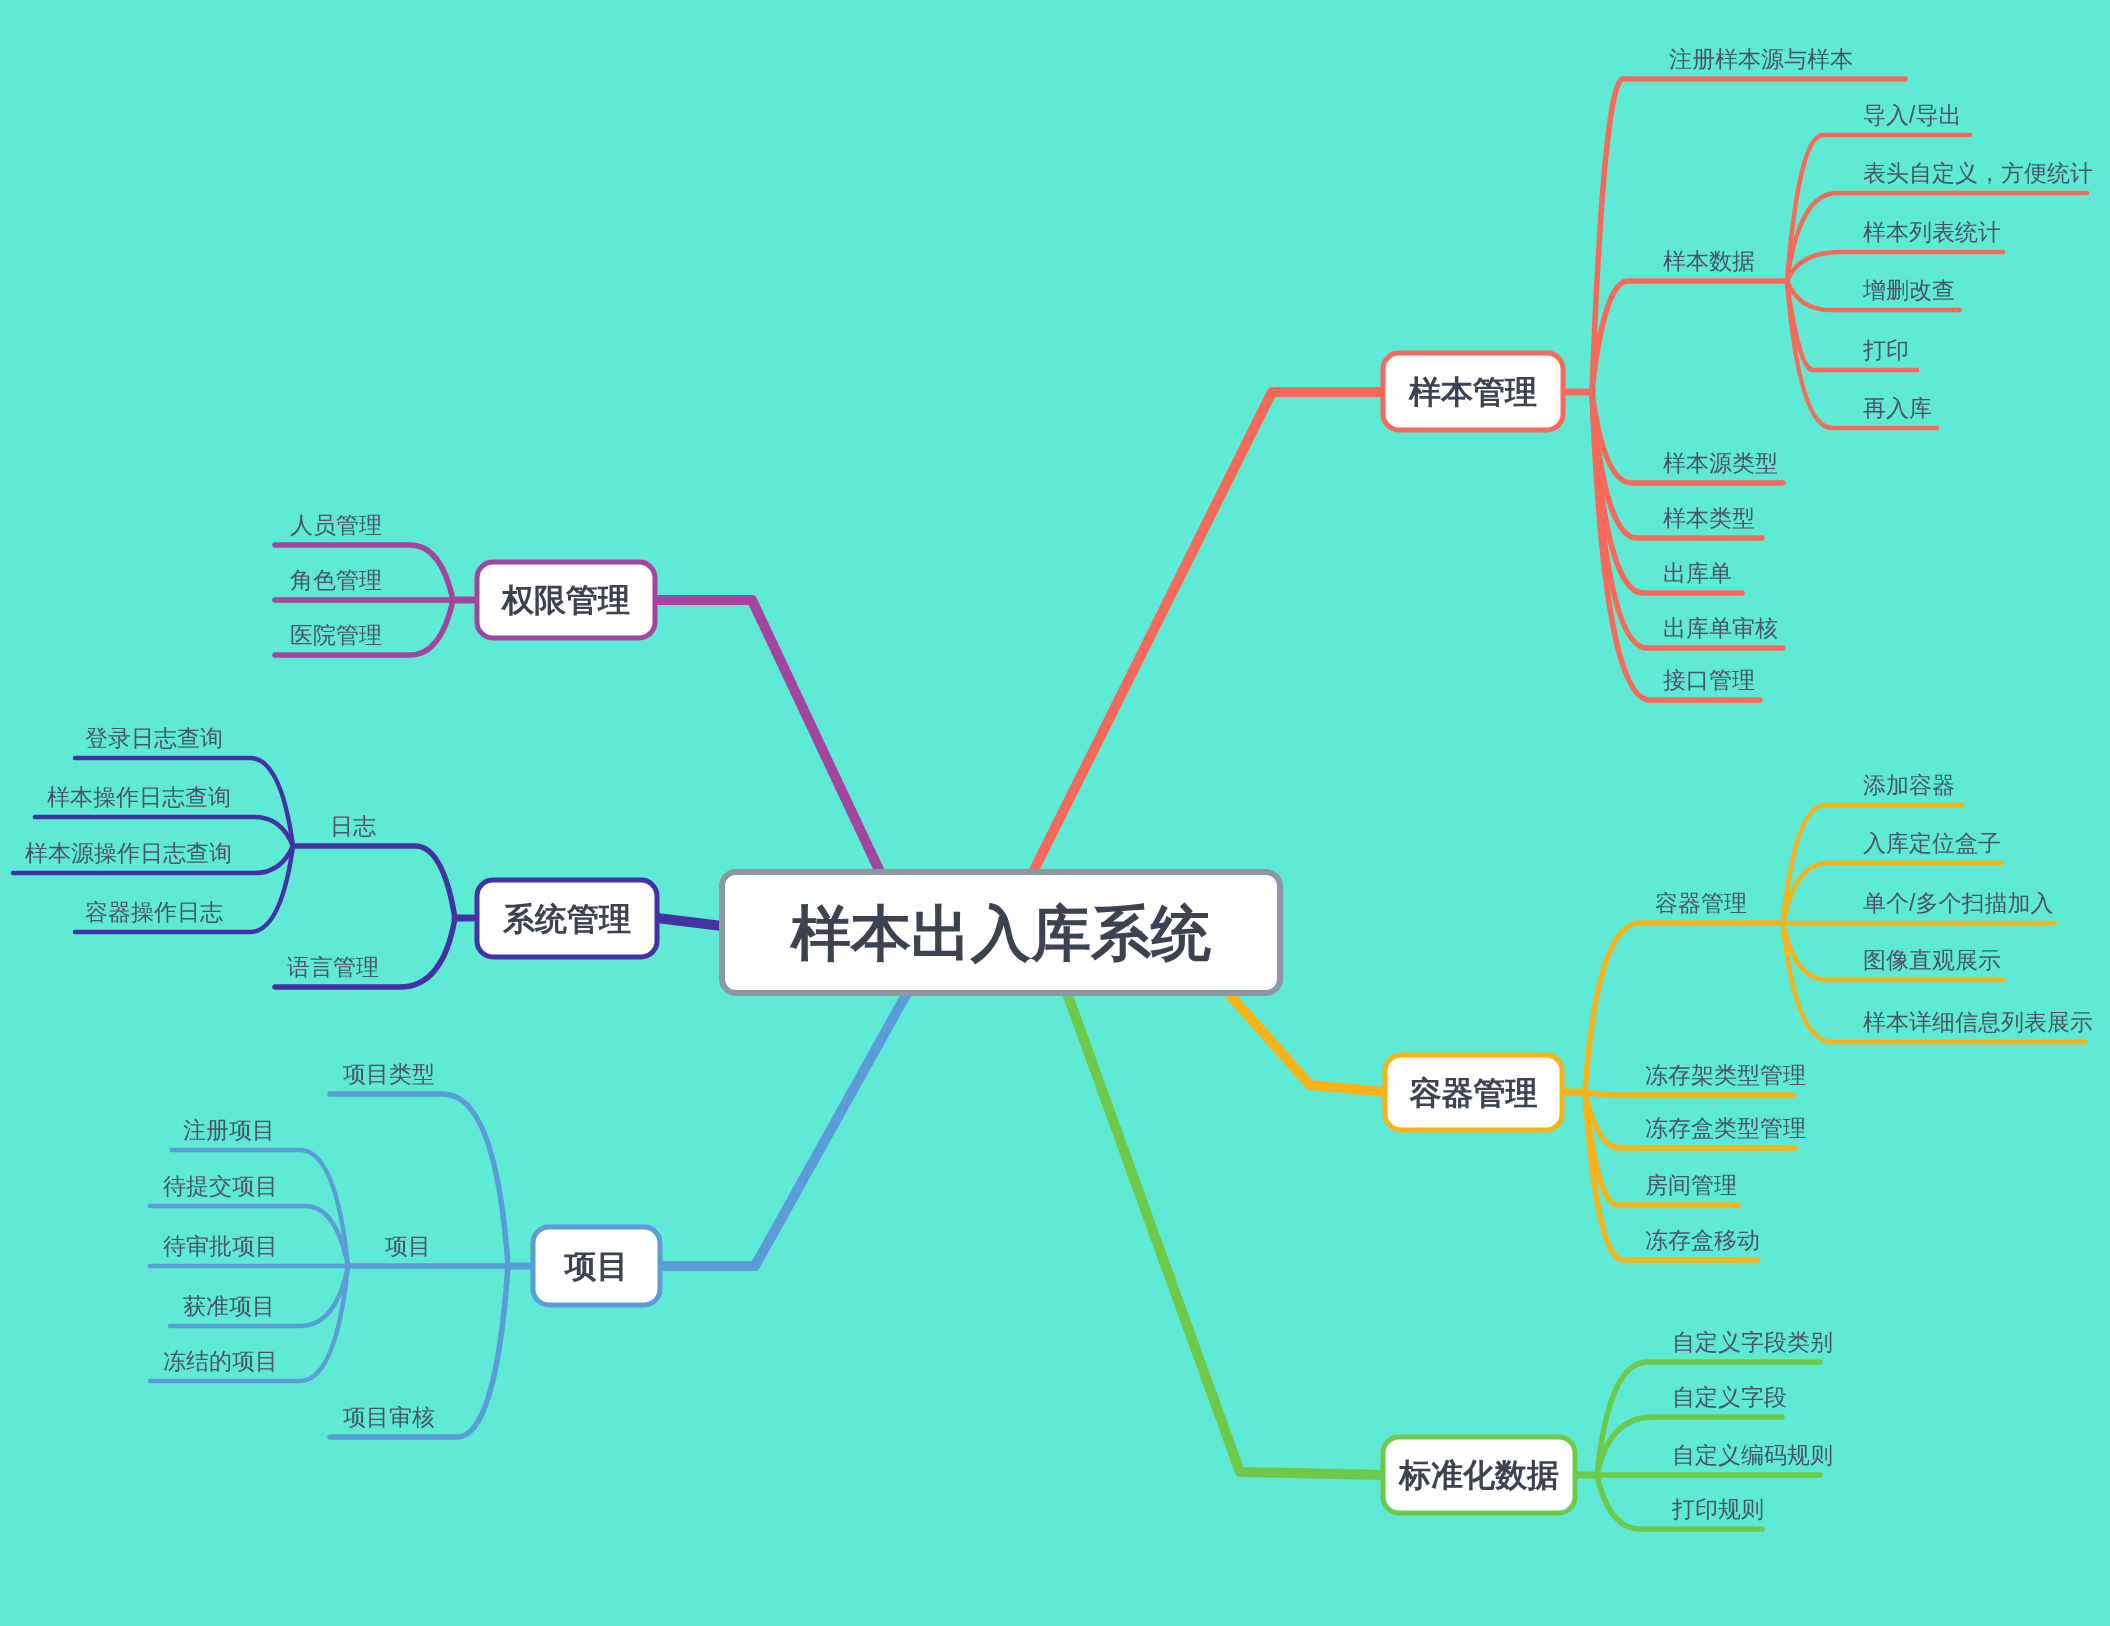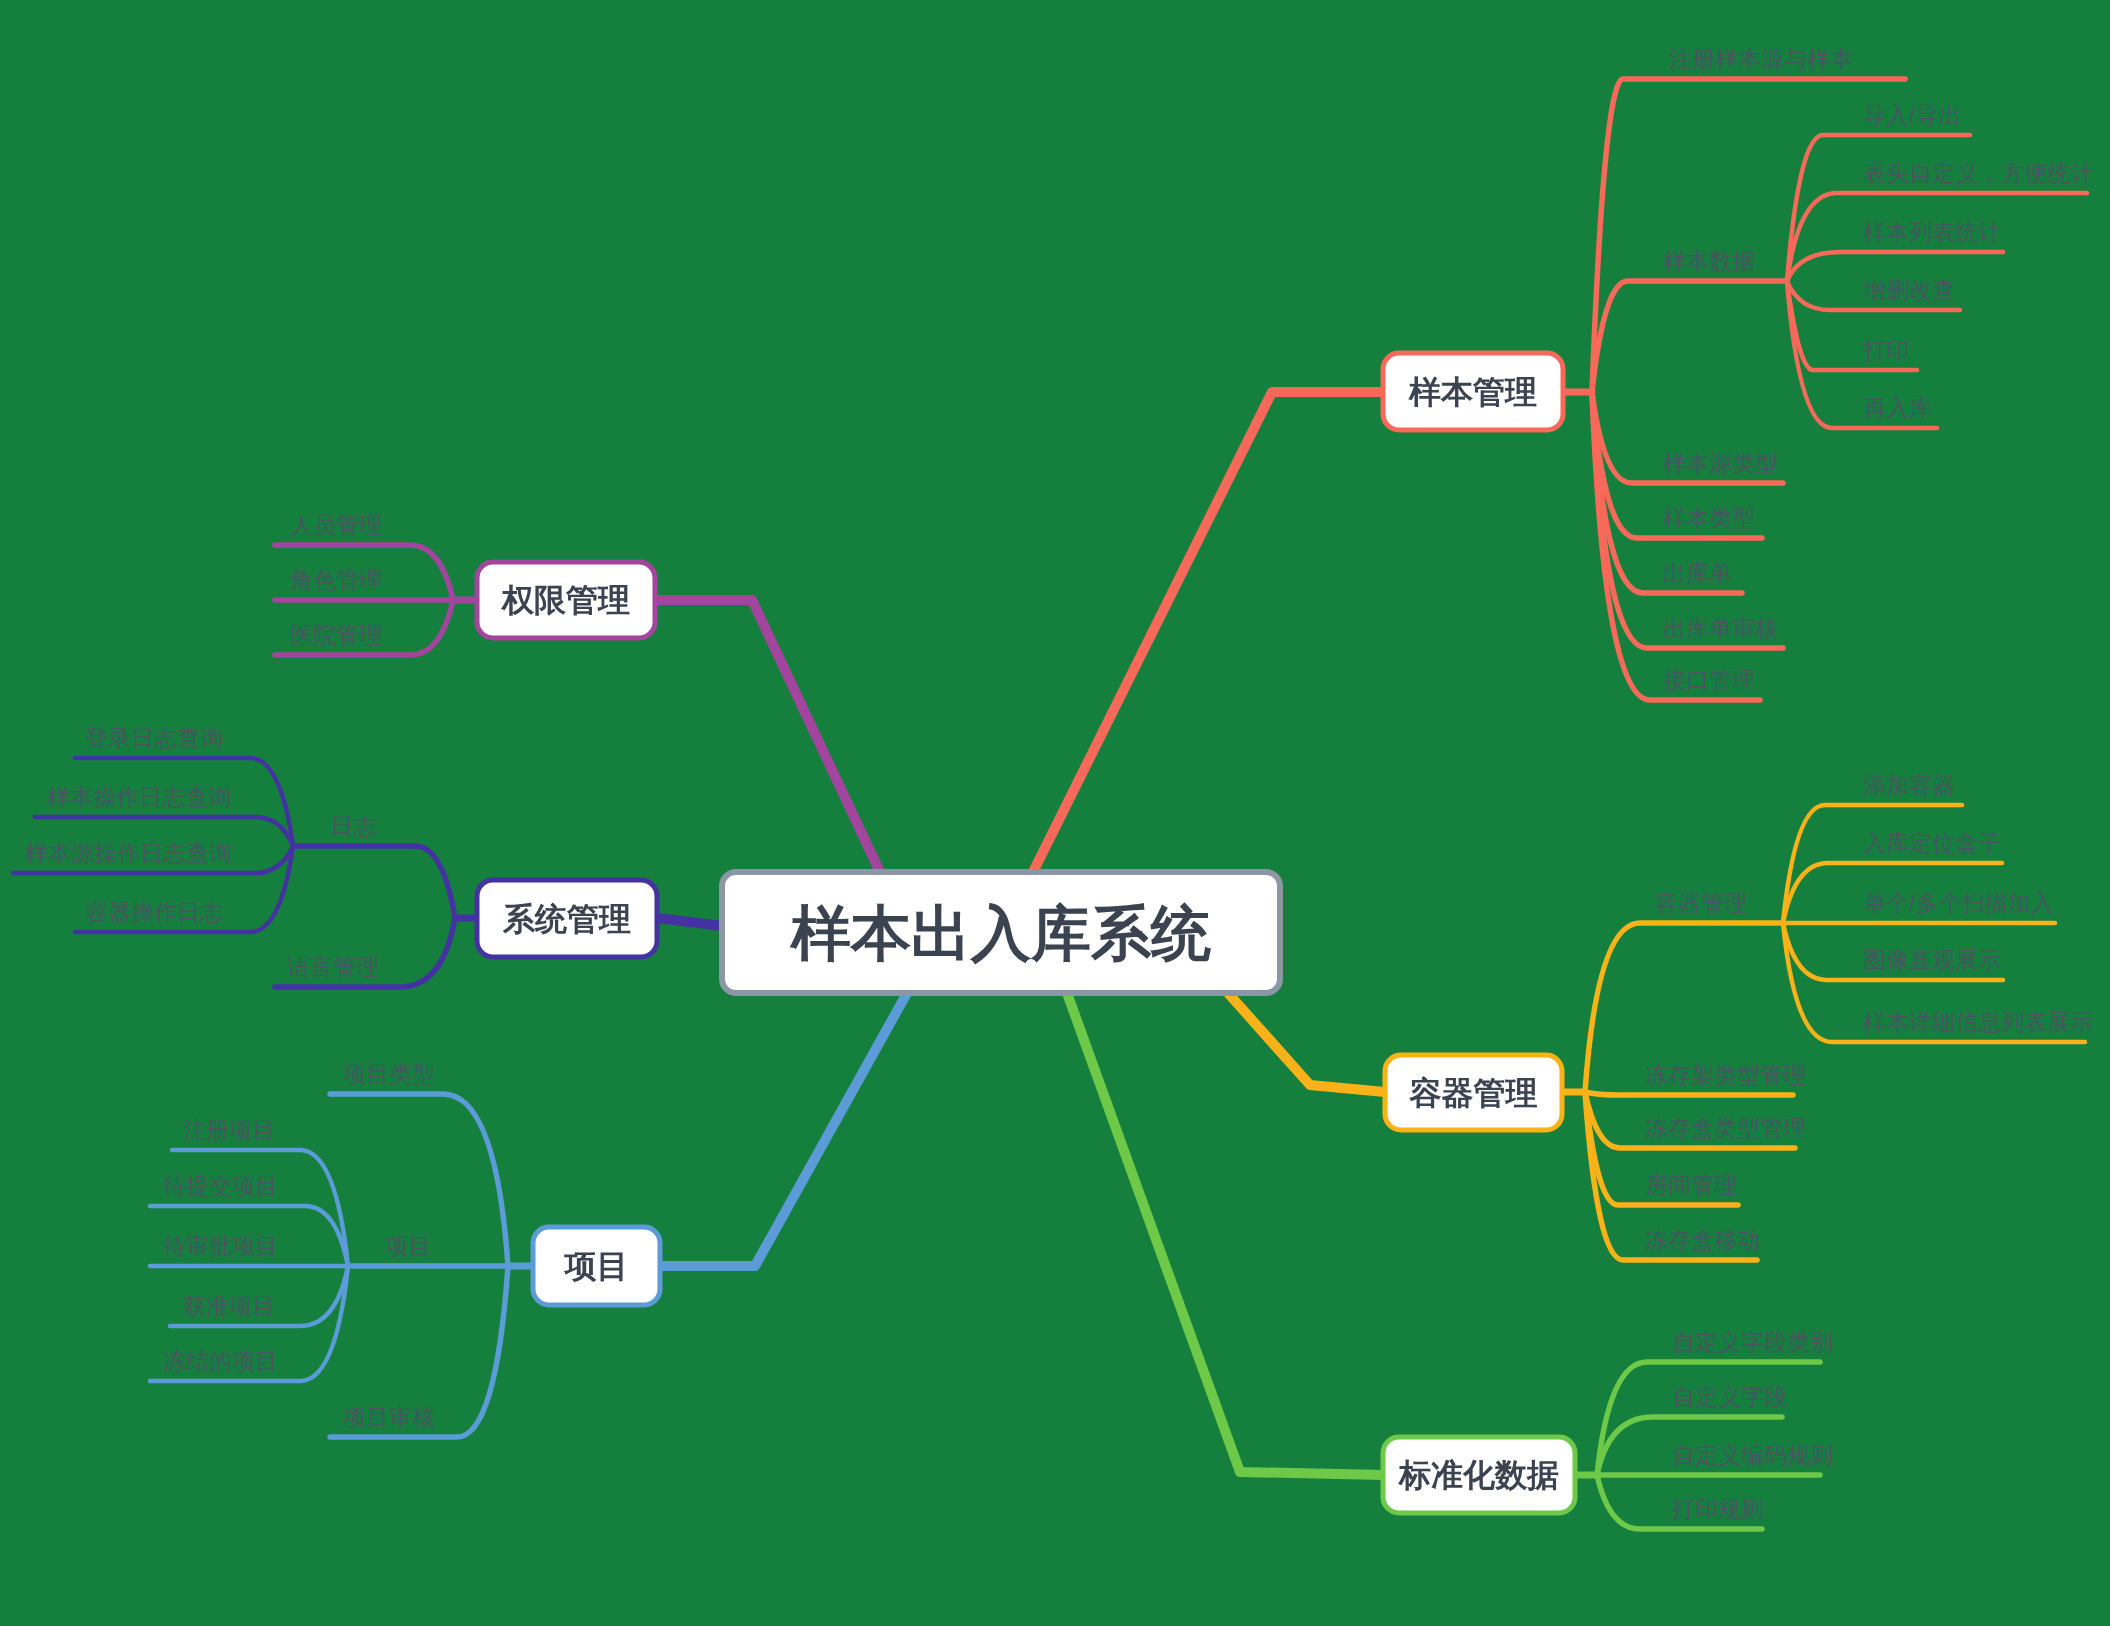--- a/index.html
+++ b/index.html
@@ -1,16 +1,16 @@
 <!DOCTYPE html>
 <html><head>
 <meta charset="utf-8">
 <style>
   html,body{margin:0;padding:0;background:#ffffff;}
-  .stage{width:2110px;height:1626px;position:relative;background:#15803d;
+  .stage{width:2110px;height:1626px;position:relative;background:#5eead4;
          font-family:"Liberation Sans","DejaVu Sans",sans-serif;}
   svg{display:block;}
   svg text{font-family:"Liberation Sans","DejaVu Sans",sans-serif;}
   .leaf-label{font-size:23px;fill:#4a5264;}
   .node-label{font-size:32px;font-weight:bold;fill:#3b4250;}
   .central-label{font-size:60px;font-weight:bold;fill:#3b4250;}
 </style>
 </head>
 <body>
 

